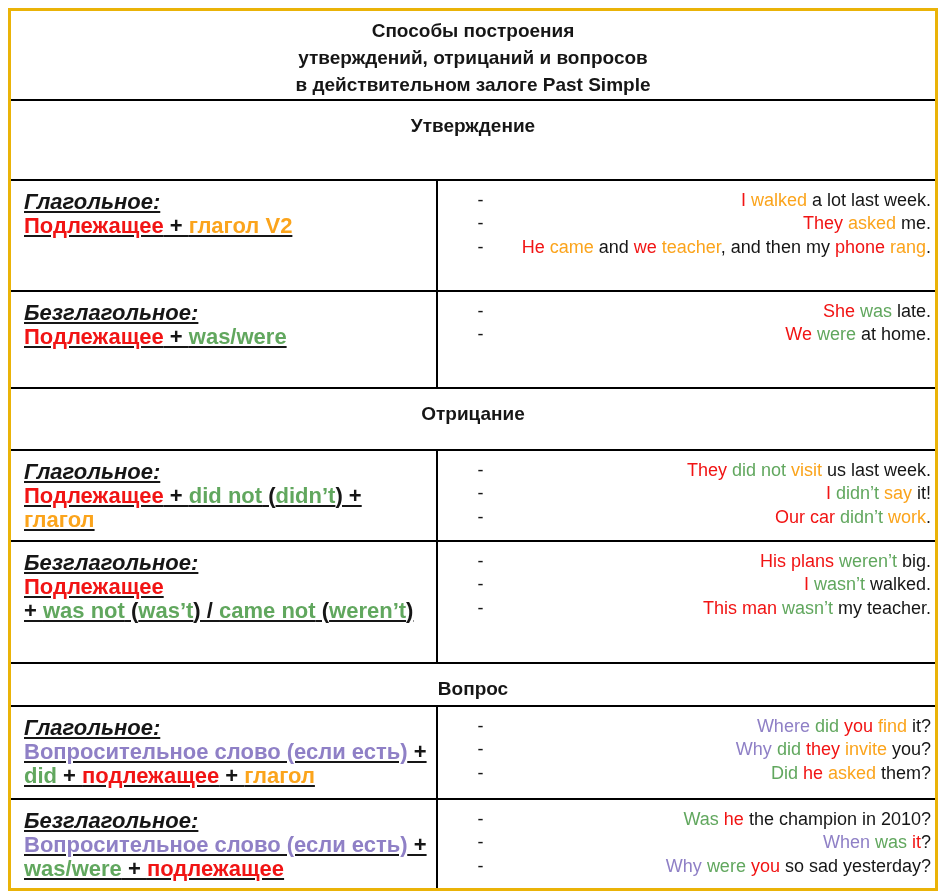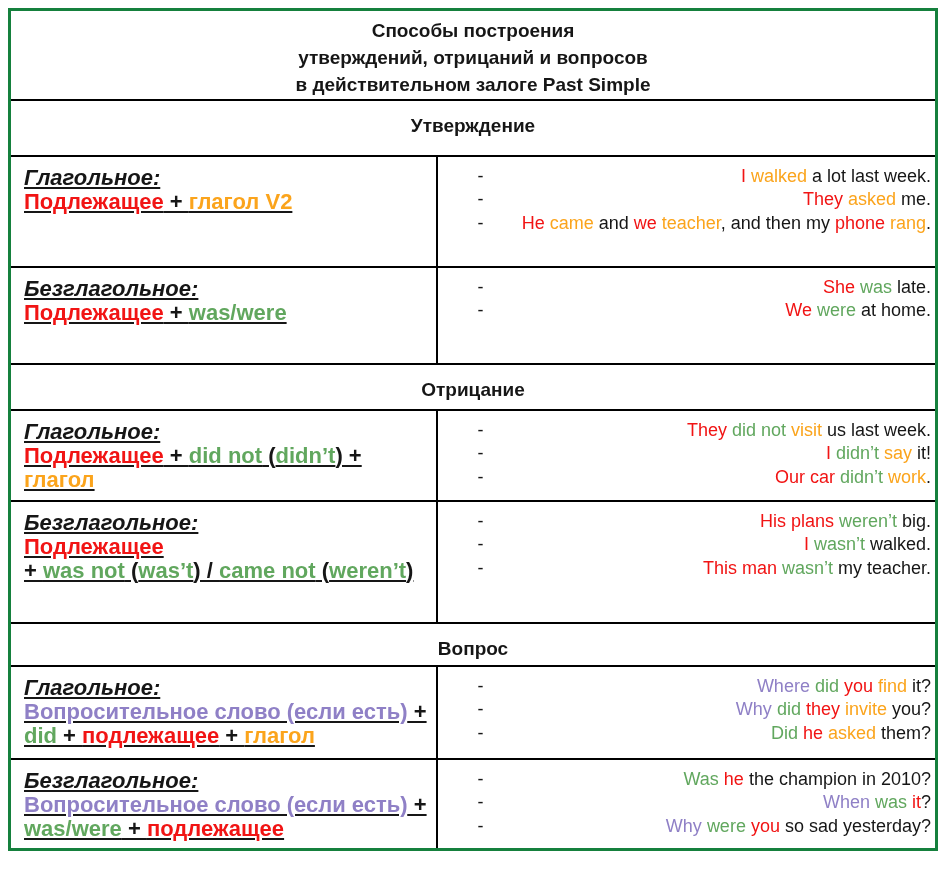--- a/index.html
+++ b/index.html
@@ -11,21 +11,21 @@
   .page{
     width:943px;
     box-sizing:border-box;
     padding:8px 8px 8px 8px;
     background:#ffffff;
   }
   table.grammar-table{
     border-collapse:collapse;
     table-layout:fixed;
     width:927px;
-    border:3px solid #15803d;
+    border:3px solid #eab308;
   }
   col.col-left{width:427px;}
   col.col-right{width:500px;}
   td{
     border:2px solid #000000;
     vertical-align:top;
     box-sizing:border-box;
     padding:0;
     overflow:hidden;
   }
@@ -89,21 +89,21 @@
     </colgroup>
     <tbody id="table-body">
         <tr>
           <td class="title-cell" colspan="2" style="height: 90px;">
             <div class="title-line">Способы построения</div>
             <div class="title-line">утверждений, отрицаний и вопросов</div>
             <div class="title-line">в действительном залоге Past Simple</div>
           </td>
         </tr>
         <tr>
-          <td class="section-cell" colspan="2" style="height: 56px;">Утверждение</td>
+          <td class="section-cell" colspan="2" style="height: 80px;">Утверждение</td>
         </tr>
         <tr style="height: 111px;">
           <td class="formula-cell">
             <div class="row-label">Глагольное:</div>
             <div class="formula-line"><span class="c-red">Подлежащее</span><span class="c-black"> + </span><span class="c-orange">глагол V2</span></div>
           </td>
           <td class="examples-cell">
             <div class="example">
               <span class="dash">-</span>
               <span class="etext"><span class="c-red">I </span><span class="c-orange">walked</span><span class="c-black"> a lot last week.</span></span>
@@ -128,21 +128,21 @@
               <span class="dash">-</span>
               <span class="etext"><span class="c-red">She </span><span class="c-green">was</span><span class="c-black"> late.</span></span>
             </div>
             <div class="example">
               <span class="dash">-</span>
               <span class="etext"><span class="c-red">We </span><span class="c-green">were</span><span class="c-black"> at home.</span></span>
             </div>
           </td>
         </tr>
         <tr>
-          <td class="section-cell" colspan="2" style="height: 46px;">Отрицание</td>
+          <td class="section-cell" colspan="2" style="height: 62px;">Отрицание</td>
         </tr>
         <tr style="height: 91px;">
           <td class="formula-cell">
             <div class="row-label">Глагольное:</div>
             <div class="formula-line"><span class="c-red">Подлежащее</span><span class="c-black"> + </span><span class="c-green">did not</span><span class="c-black"> (</span><span class="c-green">didn’t</span><span class="c-black">) + </span><span class="c-orange">глагол</span></div>
           </td>
           <td class="examples-cell">
             <div class="example">
               <span class="dash">-</span>
               <span class="etext"><span class="c-red">They </span><span class="c-green">did not </span><span class="c-orange">visit</span><span class="c-black"> us last week.</span></span>

